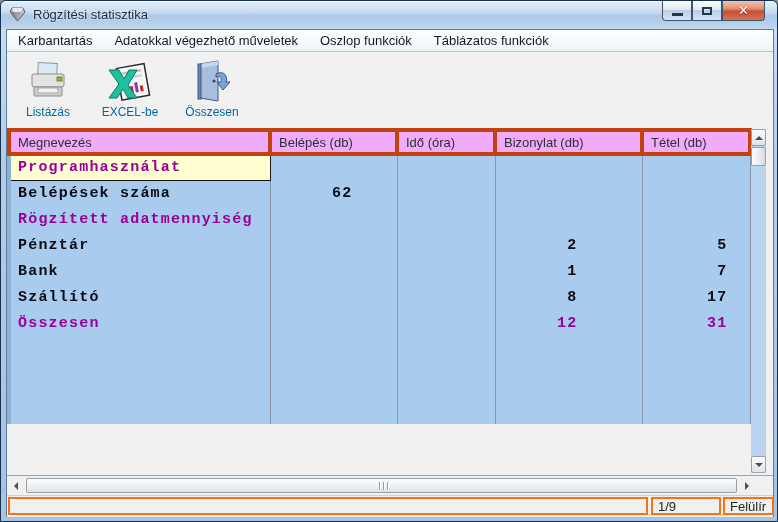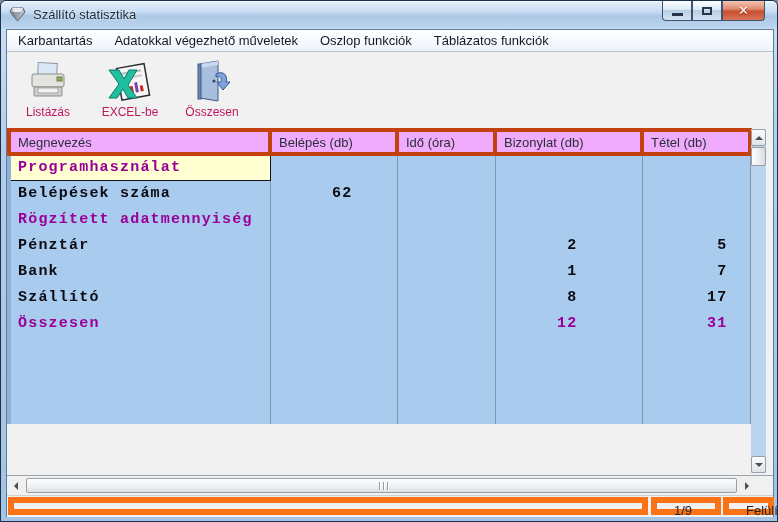--- a/index.html
+++ b/index.html
@@ -32,21 +32,21 @@
   .client{position:absolute;left:5px;top:28px;width:768px;height:488px;background:#f0f0f0;
     border:1px solid #5c7da0;}
   
   .menubar{height:22px;background:linear-gradient(180deg,#ffffff,#eef3fa);
     border-bottom:1px solid #b9c3cf;display:flex;align-items:center;font-size:13px;color:#141a26;}
   .menu-item{padding:0 11px;height:22px;line-height:21px;cursor:default;}
   
   .toolbar{height:76px;background:#f1f1f2;display:flex;align-items:flex-start;padding:6px 0 0 6px;gap:12px;}
   .toolbtn{width:70px;display:flex;flex-direction:column;align-items:center;gap:1px;padding-top:2px;}
   .toolbtn .icon{width:46px;height:44px;display:flex;align-items:center;justify-content:center;}
-  .toolbtn .lbl{font-size:12px;color:#be185d;}
+  .toolbtn .lbl{font-size:12px;color:#0369a1;}
   
   .gridarea{position:relative;height:348px;background:#f1f1f2;border-bottom:1px solid #9aa4ad;}
   table.grid{border-collapse:collapse;table-layout:fixed;width:741px;}
   .grid th{height:24px;background:#f0abfc;border:4px solid #c2410c;
     font-size:13px;font-weight:normal;color:#2a2f38;text-align:left;padding:0 0 0 7px;}
   .grid td{height:26px;padding:0 0 0 7px;border-right:1px solid #8496ab;
     font-family:"Liberation Mono","DejaVu Sans Mono",monospace;font-weight:bold;
     font-size:15px;letter-spacing:1.2px;color:#0c0c14;background:#a9cbee;
     white-space:nowrap;overflow:hidden;}
   .grid td.num{text-align:right;padding-left:0;}
@@ -74,41 +74,41 @@
   
   .hscroll{position:relative;height:20px;background:#f0f0f1;border-bottom:1px solid #d0d0d0;}
   .hs-btn{position:absolute;top:0;width:18px;height:20px;display:flex;align-items:center;justify-content:center;}
   .hs-left{left:0;} .hs-right{left:731px;}
   .hs-thumb{position:absolute;left:19px;top:2px;width:711px;height:15px;border:1px solid #9aa0a6;border-radius:2px;
     background:linear-gradient(180deg,#fdfdfd,#eceff1 60%,#dde1e5);}
   .grip{position:absolute;left:352px;top:3px;display:flex;gap:2px;}
   .grip i{display:block;width:2px;height:8px;background:#9aa0a6;border-right:1px solid #fff;}
   
   .statusbar{position:relative;height:21px;background:#f0f0f0;font-size:13px;color:#20252c;}
-  .spanel{position:absolute;top:1px;height:18px;border:6px solid #f97316;background:#f0f0f0;
-    line-height:16px;padding:0 17px;}
+  .spanel{position:absolute;top:1px;height:18px;border:2px solid #f97316;background:#f0f0f0;
+    line-height:16px;padding:0 5px;}
   .sp-main{left:1px;width:640px;}
   .sp-page{left:644px;width:70px;}
   .sp-mode{left:716px;width:51px;}
 </style>
 </head>
 <body>
 
 <div class="win">
 
   <div class="titlebar">
     <span style="display:inline-flex;">
       <svg width="17" height="15" viewBox="0 0 17 15">
         <polygon points="3,1 14,1 16,5 8.5,14 1,5" fill="#b9bcc2" stroke="#5a5f66" stroke-width="1"></polygon>
         <polygon points="3,1 14,1 12,5 5,5" fill="#e8eaee"></polygon>
         <polygon points="5,5 12,5 8.5,13" fill="#9ea3ab"></polygon>
         <polygon points="1,5 5,5 8.5,13" fill="#7d838c"></polygon>
       </svg>
     </span>
-    <span class="title-text">Szállító statisztika</span>
+    <span class="title-text">Rögzítési statisztika</span>
     <div class="capbtns">
       <div class="capbtn min">
           <div class="glyph-min"></div>
         </div>
       <div class="capbtn">
           <div class="glyph-max"></div>
         </div>
       <div class="capbtn close">
           <span class="glyph-close">✕</span>
         </div>

